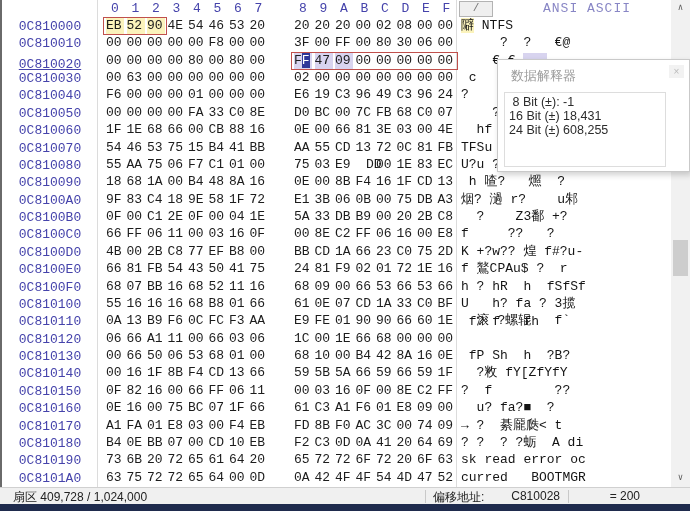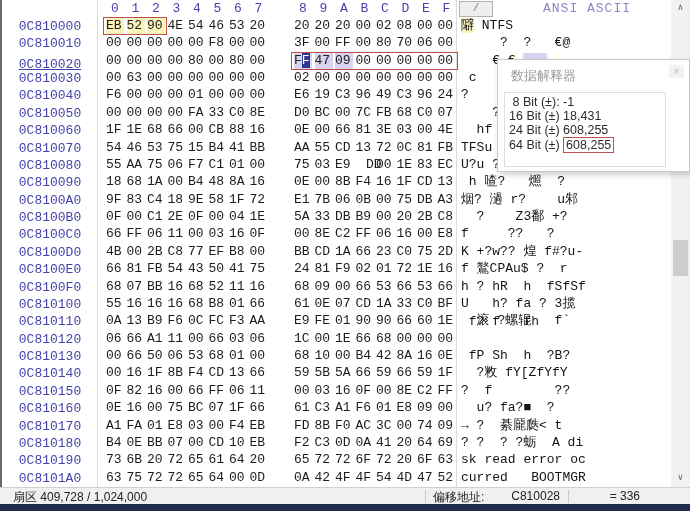--- a/index.html
+++ b/index.html
@@ -107,21 +107,21 @@
       <span class="cell" style="left: 167.5px; top: 35.37px;">00</span>
       <span class="cell" style="left: 188px; top: 35.37px;">00</span>
       <span class="cell" style="left: 208.5px; top: 35.37px;">F8</span>
       <span class="cell" style="left: 229px; top: 35.37px;">00</span>
       <span class="cell" style="left: 249.5px; top: 35.37px;">00</span>
       <span class="cell" style="left: 294px; top: 35.37px;">3F</span>
       <span class="cell" style="left: 314.5px; top: 35.37px;">00</span>
       <span class="cell" style="left: 335px; top: 35.37px;">FF</span>
       <span class="cell" style="left: 355.5px; top: 35.37px;">00</span>
       <span class="cell" style="left: 376px; top: 35.37px;">80</span>
-      <span class="cell" style="left: 396.5px; top: 35.37px;">70</span>
+      <span class="cell" style="left: 396.5px; top: 35.37px;">30</span>
       <span class="cell" style="left: 417px; top: 35.37px;">06</span>
       <span class="cell" style="left: 437.5px; top: 35.37px;">00</span>
       <div class="arow" style="top: 35.37px;"><span>     ?  ?   €@ </span></div>
       <div class="off" style="top: 56px; text-decoration: underline;">0C810020</div>
       <span class="cell" style="left: 106px; top: 52.74px;">00</span>
       <span class="cell" style="left: 126.5px; top: 52.74px;">00</span>
       <span class="cell" style="left: 147px; top: 52.74px;">00</span>
       <span class="cell" style="left: 167.5px; top: 52.74px;">00</span>
       <span class="cell" style="left: 188px; top: 52.74px;">80</span>
       <span class="cell" style="left: 208.5px; top: 52.74px;">00</span>
@@ -265,21 +265,21 @@
       <div class="off" style="top: 191.7px;">0C8100A0</div>
       <span class="cell" style="left: 106px; top: 191.7px;">9F</span>
       <span class="cell" style="left: 126.5px; top: 191.7px;">83</span>
       <span class="cell" style="left: 147px; top: 191.7px;">C4</span>
       <span class="cell" style="left: 167.5px; top: 191.7px;">18</span>
       <span class="cell" style="left: 188px; top: 191.7px;">9E</span>
       <span class="cell" style="left: 208.5px; top: 191.7px;">58</span>
       <span class="cell" style="left: 229px; top: 191.7px;">1F</span>
       <span class="cell" style="left: 249.5px; top: 191.7px;">72</span>
       <span class="cell" style="left: 294px; top: 191.7px;">E1</span>
-      <span class="cell" style="left: 314.5px; top: 191.7px;">7B</span>
+      <span class="cell" style="left: 314.5px; top: 191.7px;">3B</span>
       <span class="cell" style="left: 335px; top: 191.7px;">06</span>
       <span class="cell" style="left: 355.5px; top: 191.7px;">0B</span>
       <span class="cell" style="left: 376px; top: 191.7px;">00</span>
       <span class="cell" style="left: 396.5px; top: 191.7px;">75</span>
       <span class="cell" style="left: 417px; top: 191.7px;">DB</span>
       <span class="cell" style="left: 437.5px; top: 191.7px;">A3</span>
       <div class="arow" style="top: 191.7px;"><span>烟? 濄 r?    u邾</span></div>
       <div class="off" style="top: 209.07px;">0C8100B0</div>
       <span class="cell" style="left: 106px; top: 209.07px;">0F</span>
       <span class="cell" style="left: 126.5px; top: 209.07px;">00</span>
@@ -578,26 +578,25 @@
     <div class="sbarrow" id="sb-down">∨</div>
   </div>
 
   <div id="interp">
     <div id="interp-title">数据解释器</div>
     <div id="interp-close">×</div>
     <div id="interp-list">
         <div class="irow"><span> 8 Bit (±): </span><span>-1</span></div>
         <div class="irow"><span>16 Bit (±) </span><span>18,431</span></div>
         <div class="irow"><span>24 Bit (±) </span><span>608,255</span></div>
-        <div class="irow"><span>64 Bit (±) </span><span class="vbox">608,255</span></div>
       </div>
   </div>
 
   <div id="status">
     <span id="st-sector">扇区 409,728 / 1,024,000</span>
     <div class="sdiv" style="left:425px;"></div>
     <span id="st-offlabel">偏移地址:</span>
     <span id="st-offval">C810028</span>
     <div class="sdiv" style="left:568px;"></div>
-    <span id="st-val">= 336</span>
+    <span id="st-val">= 200</span>
   </div>
   <div id="bottombar"></div>
 </div>
 
 </body></html>

